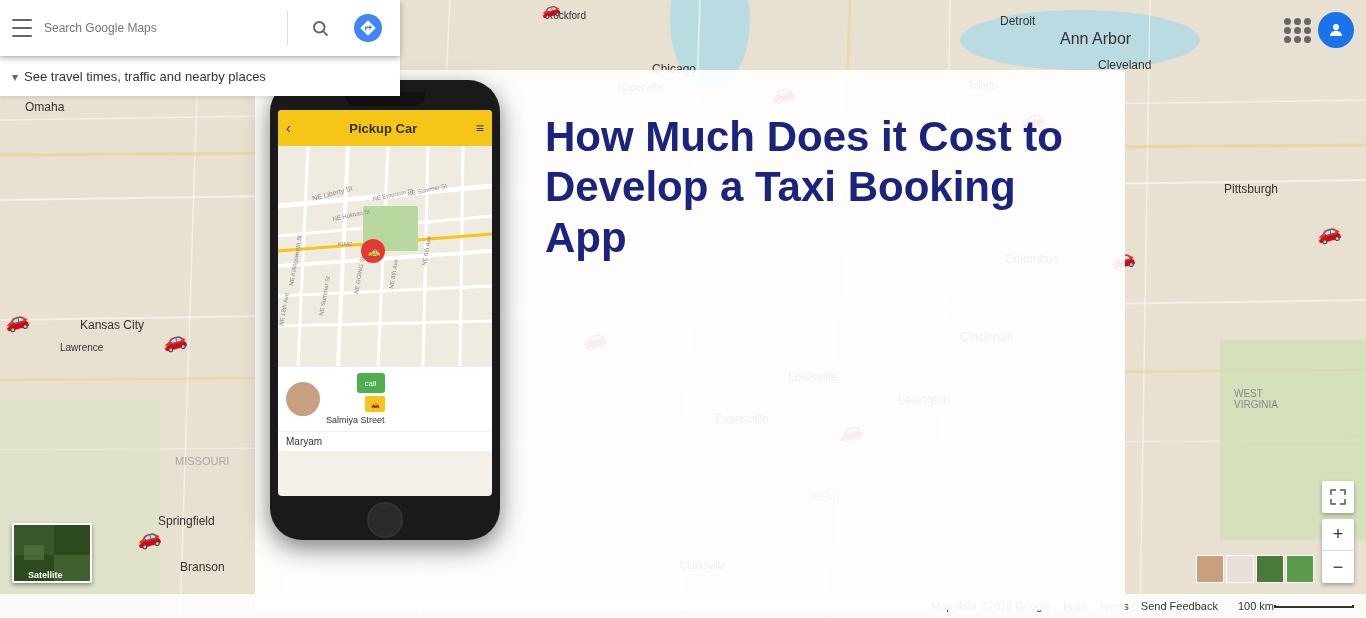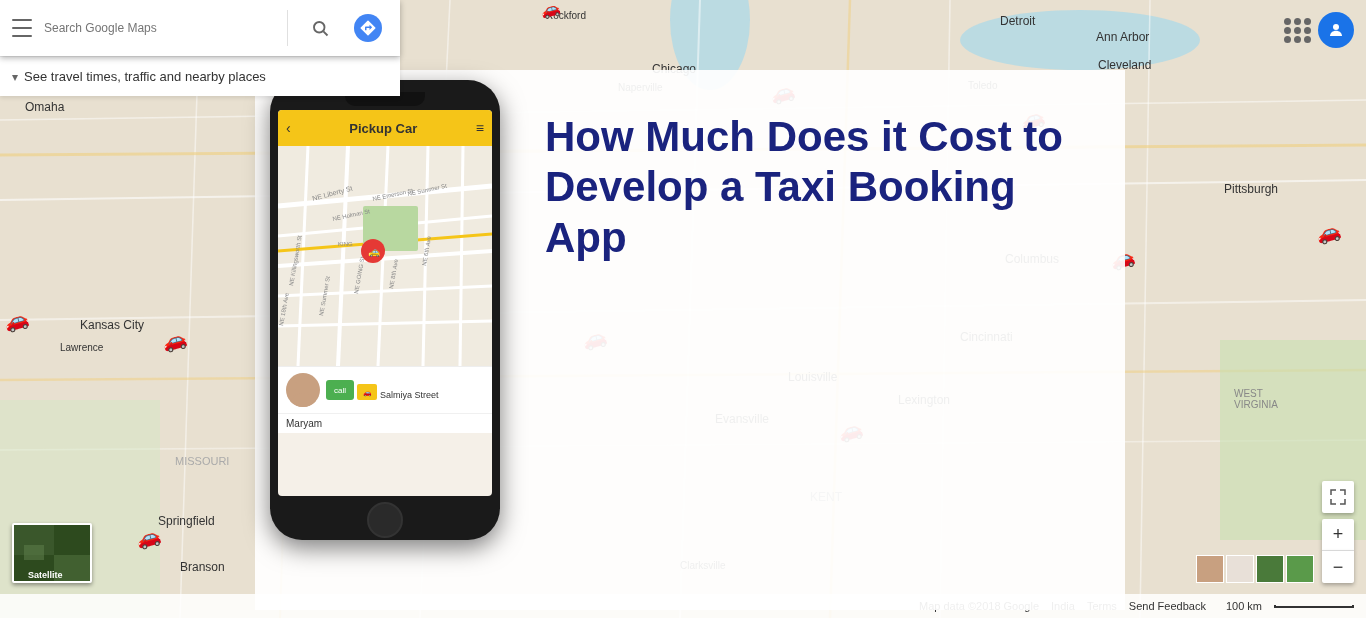--- a/index.html
+++ b/index.html
@@ -131,21 +131,21 @@
       align-items: center;
       justify-content: flex-end;
       padding: 0 12px;
       gap: 12px;
       font-size: 11px;
       color: #333;
       z-index: 50;
     }
     #bottom-bar a { color: #333; text-decoration: none; cursor: pointer; }
     #scale-bar {
-      display: flex; align-items: center; gap: 12px;
+      display: flex; align-items: center; gap: 0;
       margin-left: 8px;
     }
     #scale-line {
       width: 80px; height: 3px;
       border: 2px solid #333;
       border-top: none;
     }
 
     
     #map-controls {
@@ -460,21 +460,21 @@
     <line x1="0" y1="155" x2="1366" y2="145" stroke="#f0d080" stroke-width="3" opacity="0.6"></line>
     <line x1="0" y1="380" x2="1366" y2="370" stroke="#f0d080" stroke-width="2.5" opacity="0.5"></line>
     <line x1="300" y1="0" x2="280" y2="618" stroke="#f0d080" stroke-width="2" opacity="0.5"></line>
     <line x1="850" y1="0" x2="830" y2="618" stroke="#f0d080" stroke-width="2.5" opacity="0.5"></line>
 
     <rect x="1220" y="340" width="146" height="200" fill="#c8e0b0" opacity="0.6"></rect>
     <rect x="0" y="400" width="160" height="218" fill="#d0e8c0" opacity="0.4"></rect>
   </svg>
 
   <div class="city-label" style="top:14px;left:1000px">Detroit</div>
-  <div class="city-label" style="top:30px;left:1096px;font-size:12px">Ann Arbor</div>
+  <div class="city-label" style="top:30px;left:1060px;font-size:16px">Ann Arbor</div>
   <div class="city-label" style="top:10px;left:546px;font-size:10px">Rockford</div>
   <div class="city-label" style="top:62px;left:652px">Chicago</div>
   <div class="city-label" style="top:82px;left:618px;font-size:10px">Naperville</div>
   <div class="city-label" style="top:80px;left:968px;font-size:10px">Toledo</div>
   <div class="city-label" style="top:58px;left:1098px">Cleveland</div>
   <div class="city-label" style="top:182px;left:1224px">Pittsburgh</div>
   <div class="city-label" style="top:252px;left:1005px">Columbus</div>
   <div class="city-label" style="top:330px;left:960px">Cincinnati</div>
   <div class="city-label" style="top:370px;left:788px">Louisville</div>
   <div class="city-label" style="top:412px;left:715px">Evansville</div>
@@ -603,21 +603,21 @@
         </svg>
       </div>
 
       <div class="app-info-panel">
         <div class="app-avatar">
           <svg width="34" height="34" viewBox="0 0 34 34">
             <circle cx="17" cy="34" r="14" fill="#c8a080"></circle>
             <circle cx="17" cy="13" r="8" fill="#c8a080"></circle>
           </svg>
         </div>
-        <div style="display:flex;flex-direction:row;align-items:flex-end;gap:3px;">
+        <div style="display:flex;flex-direction:column;align-items:flex-end;gap:3px;">
           <div class="app-call-btn">
             <span>call</span>
           </div>
           <div class="app-dest-icon">
             <svg width="14" height="10" viewBox="0 0 14 10">
                 <rect width="14" height="10" fill="#f5c518" rx="1"></rect>
                 <text x="3" y="8" font-size="7">🚗</text>
               </svg>
           </div>
           <div class="app-dest">Salmiya Street</div>

